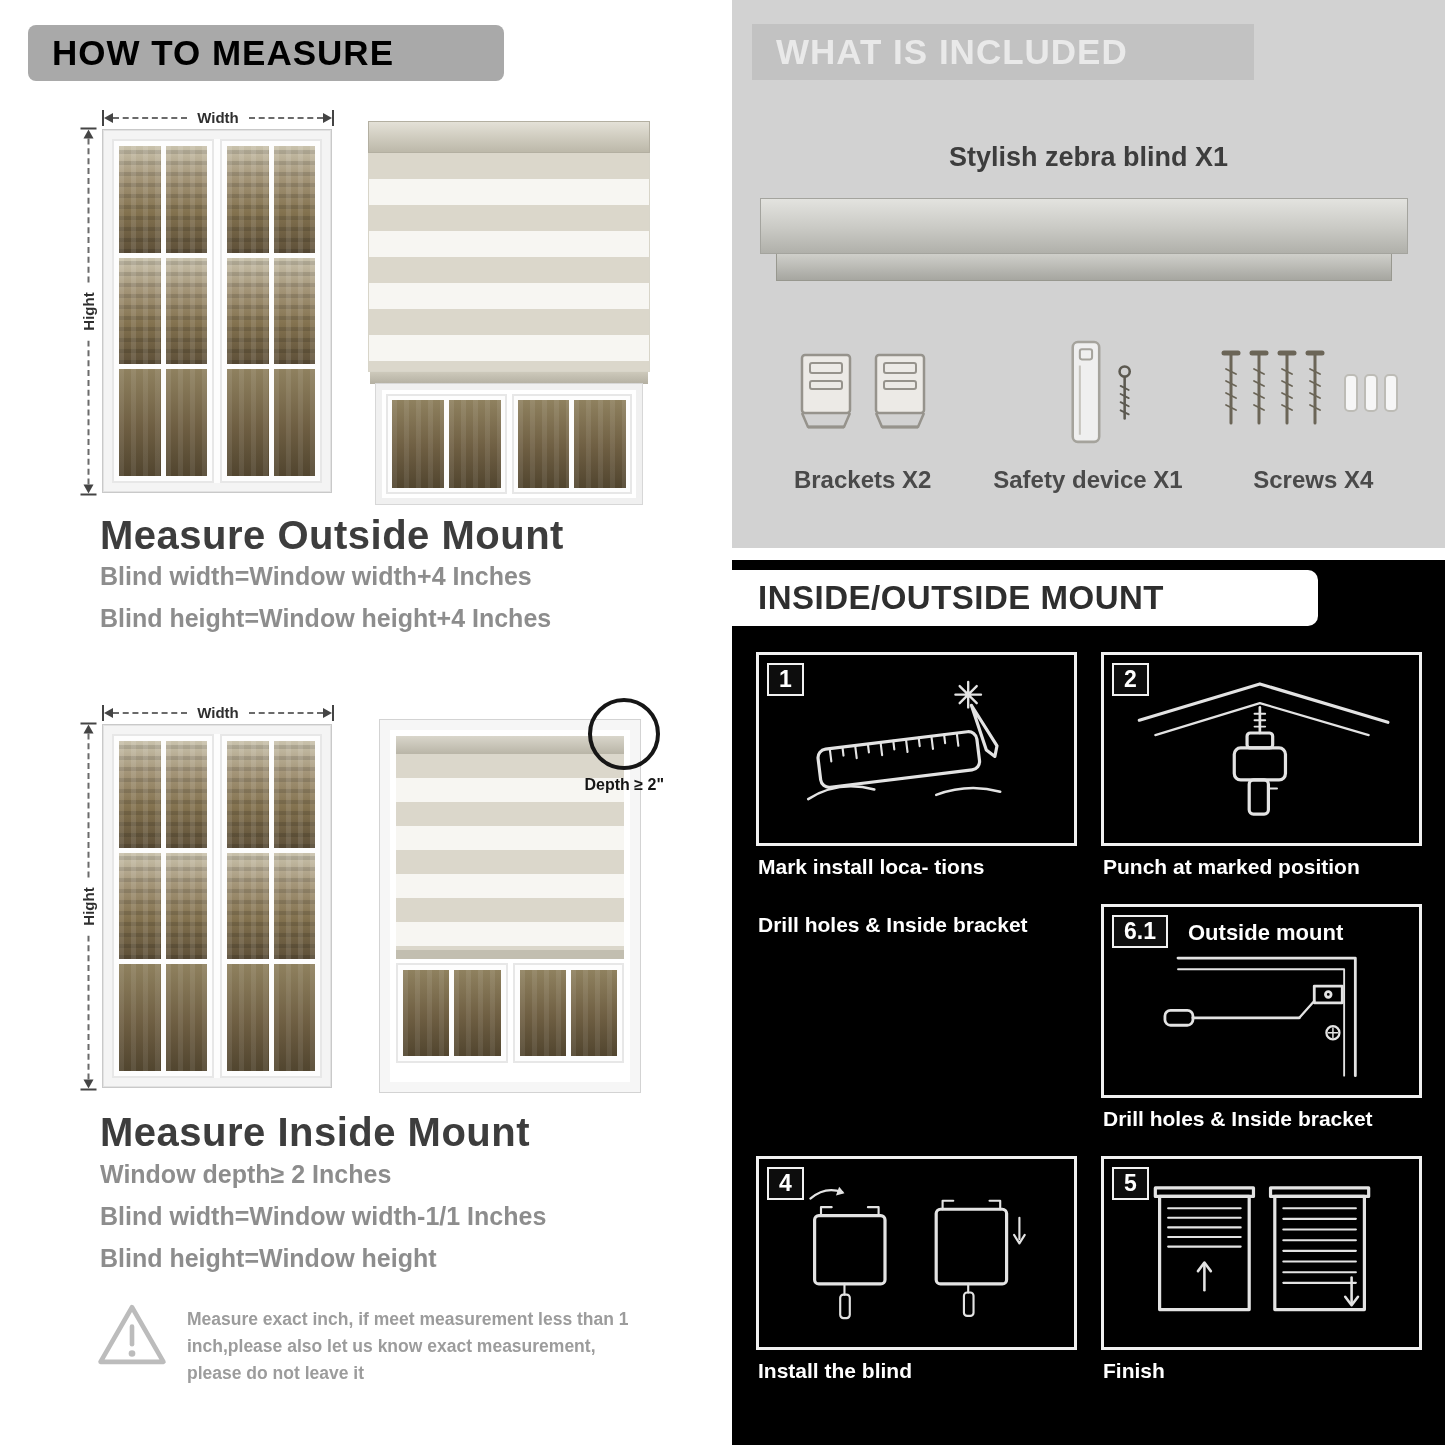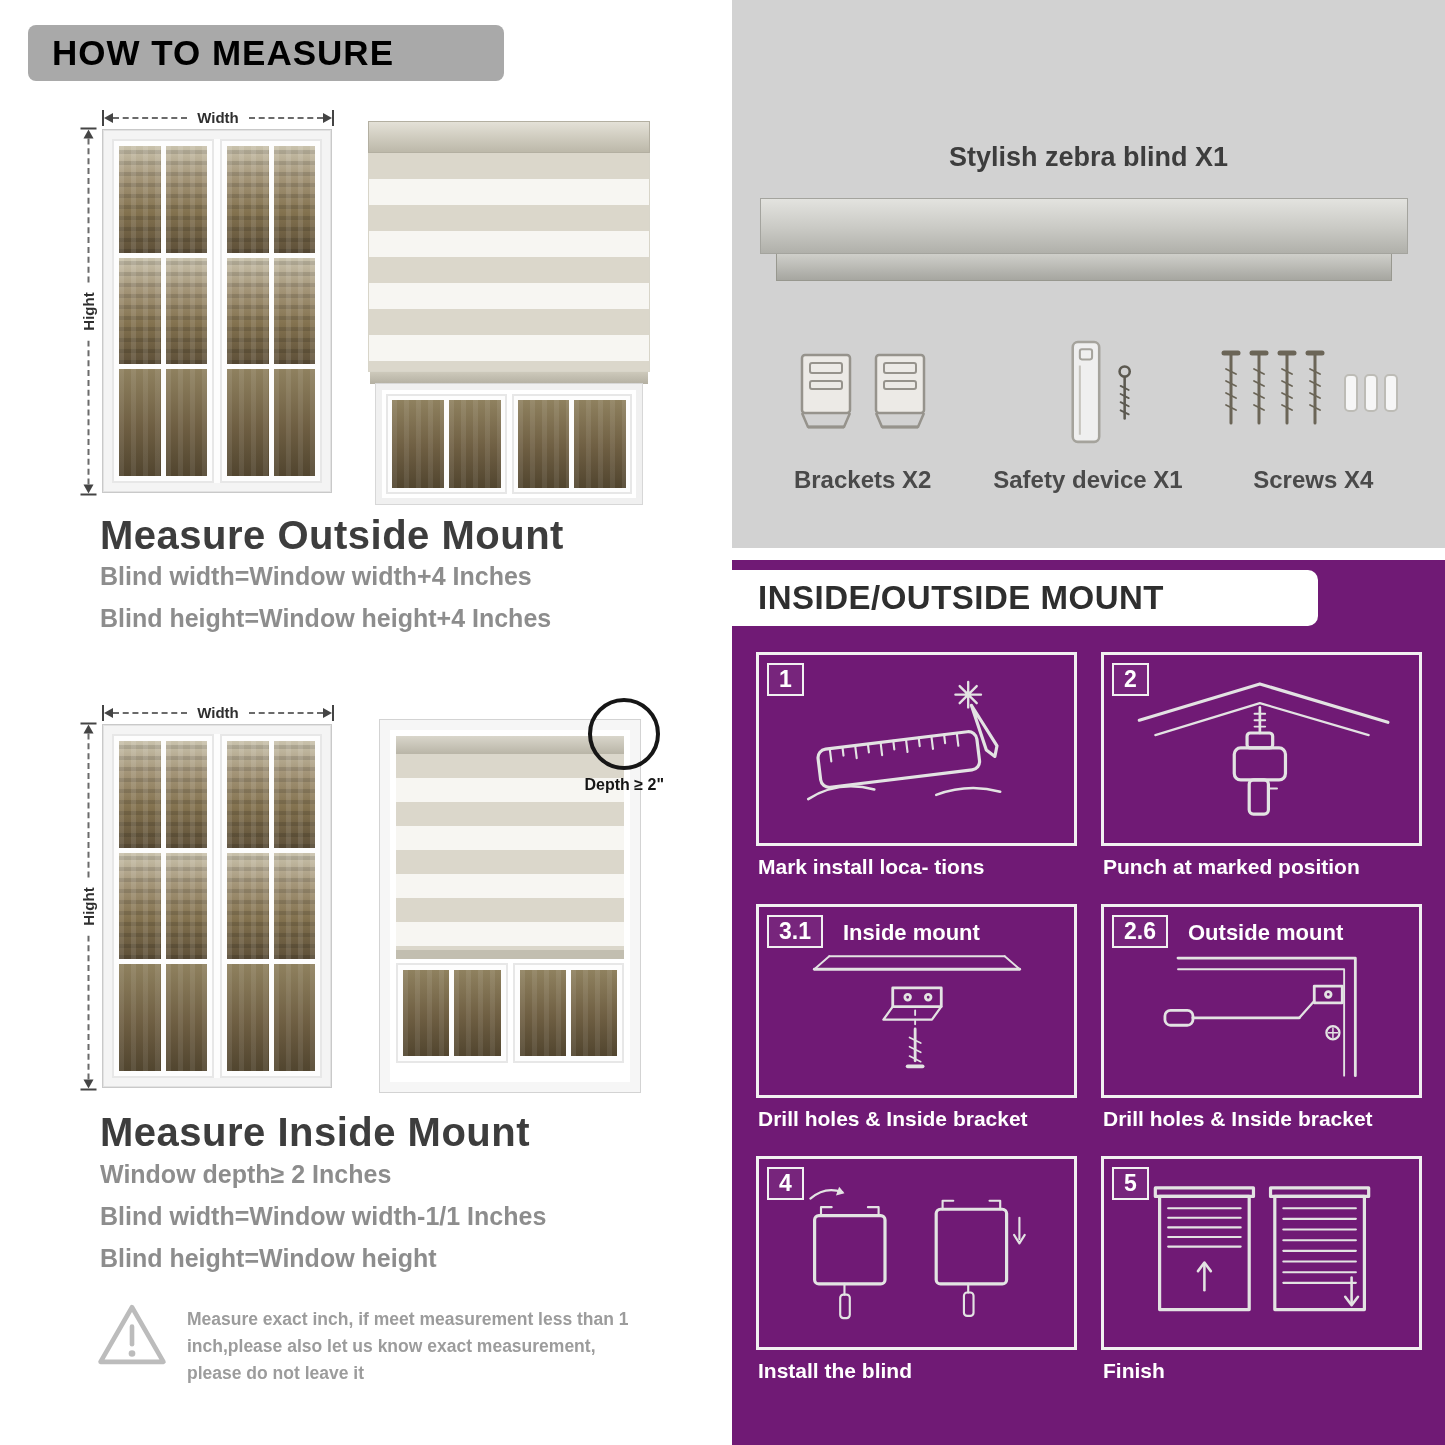--- a/index.html
+++ b/index.html
@@ -84,21 +84,21 @@
   .rail-top{height:54px;background:linear-gradient(180deg,#e3e3df 0%,#c9c9c4 55%,#b0b0aa 100%);
     border:1px solid #a4a49e;}
   .rail-lip{height:26px;margin:0 16px;background:linear-gradient(180deg,#cfcfca,#a6a6a0);
     border:1px solid #98988f;border-top:none;}
   .items-row{position:absolute;left:18px;top:328px;width:676px;display:flex;}
   .inc-item{flex:1;display:flex;flex-direction:column;align-items:center;justify-content:flex-end;}
   .inc-icons{height:130px;display:flex;align-items:center;justify-content:center;gap:10px;}
   .inc-label{font-size:24px;font-weight:bold;color:#4a4a4a;margin-top:8px;}
 
   
-  .right-bottom{position:absolute;left:732px;top:560px;width:713px;height:885px;background:#701a75;}
+  .right-bottom{position:absolute;left:732px;top:560px;width:713px;height:885px;background:#000000;}
   .mount-hdr{position:absolute;left:0;top:10px;width:560px;height:56px;background:#fff;
     border-radius:0 10px 10px 0;color:#2e2e2e;font-size:33px;font-weight:bold;
     display:flex;align-items:center;padding-left:26px;letter-spacing:.5px;}
   .steps-grid{position:absolute;left:24px;top:92px;width:666px;display:grid;
     grid-template-columns:1fr 1fr;column-gap:24px;}
   .step{display:flex;flex-direction:column;}
   .step-box{height:188px;border:3px solid #f1f1f1;position:relative;}
   .badge{position:absolute;left:8px;top:8px;border:2px solid #f1f1f1;color:#fff;
     font-size:23px;font-weight:bold;padding:1px 10px;background:rgba(255,255,255,.05);}
   .step-title{position:absolute;left:84px;top:13px;color:#fff;font-weight:bold;font-size:22px;}
@@ -240,20 +240,21 @@
 <div class="warn-row">
   <svg width="74" height="70" viewBox="0 0 80 74">
     <path d="M40 7 L74 66 L6 66 Z" fill="none" stroke="#bcbcbc" stroke-width="5" stroke-linejoin="round"></path>
     <line x1="40" y1="28" x2="40" y2="47" stroke="#bcbcbc" stroke-width="5" stroke-linecap="round"></line>
     <circle cx="40" cy="57" r="3.6" fill="#bcbcbc"></circle>
   </svg>
   <div class="warn-text">Measure exact inch, if meet measurement less than 1 inch,please also let us know exact measurement, please do not leave it</div>
 </div>
 
 <div class="right-top">
+  <div class="included-hdr">WHAT IS INCLUDED</div>
   <div class="blind-label">Stylish zebra blind X1</div>
   <div class="headrail">
     <div class="rail-top"></div>
     <div class="rail-lip"></div>
   </div>
   <div class="items-row">
 
     <div class="inc-item">
       <div class="inc-icons">
         <svg width="64" height="88" viewBox="0 0 64 88">
@@ -363,47 +364,26 @@
               <rect x="118" y="104" width="18" height="32" rx="4"></rect>
               <path d="M136 112 h8" stroke-width="2"></path>
             </g>
           </svg>
         </div>
       </div>
       <div class="step-cap">Punch at  marked position</div>
     </div>
 
     <div class="step">
+      <div class="step-cap">Drill holes &amp;  Inside bracket</div>
+    </div>
+
+    <div class="step">
       <div class="step-box">
-        <div class="badge">3.1</div>
-        <div class="step-title">Inside mount</div>
-        <div class="step-ill" style="padding-top:28px;">
-          <svg width="280" height="140" viewBox="0 0 260 150">
-            <g stroke="#e3e3e3" stroke-width="3" fill="none" stroke-linecap="round" stroke-linejoin="round">
-              <path d="M20 26 H240"></path>
-              <path d="M36 12 H224" stroke-width="2"></path>
-              <path d="M20 26 L36 12 M240 26 L224 12" stroke-width="2"></path>
-              <path d="M104 46 h52 v20 h-52 z"></path>
-              <path d="M104 66 l-10 14 h52 l10 -14" stroke-width="2.4"></path>
-              <circle cx="120" cy="56" r="3"></circle>
-              <circle cx="142" cy="56" r="3"></circle>
-              <path d="M128 70 v20" stroke-dasharray="5 5" stroke-width="2"></path>
-              <path d="M128 90 v34" stroke-width="3"></path>
-              <path d="M122 99 l12 6 M122 109 l12 6 M122 119 l12 6" stroke-width="1.8"></path>
-              <path d="M120 130 h16" stroke-width="4"></path>
-            </g>
-          </svg>
-        </div>
-      </div>
-      <div class="step-cap">Drill holes &amp;  Inside bracket</div>
-    </div>
-
-    <div class="step">
-      <div class="step-box">
-        <div class="badge">2.6</div>
+        <div class="badge">6.1</div>
         <div class="step-title">Outside mount</div>
         <div class="step-ill" style="padding-top:28px;">
           <svg width="280" height="140" viewBox="0 0 260 150">
             <g stroke="#e3e3e3" stroke-width="3" fill="none" stroke-linecap="round" stroke-linejoin="round">
               <path d="M40 14 H230 V140"></path>
               <path d="M40 26 H218 V140" stroke-width="2"></path>
               <path d="M186 44 h30 v18 h-30 z"></path>
               <circle cx="201" cy="53" r="3"></circle>
               <rect x="26" y="70" width="30" height="16" rx="6"></rect>
               <path d="M56 78 H170"></path>

